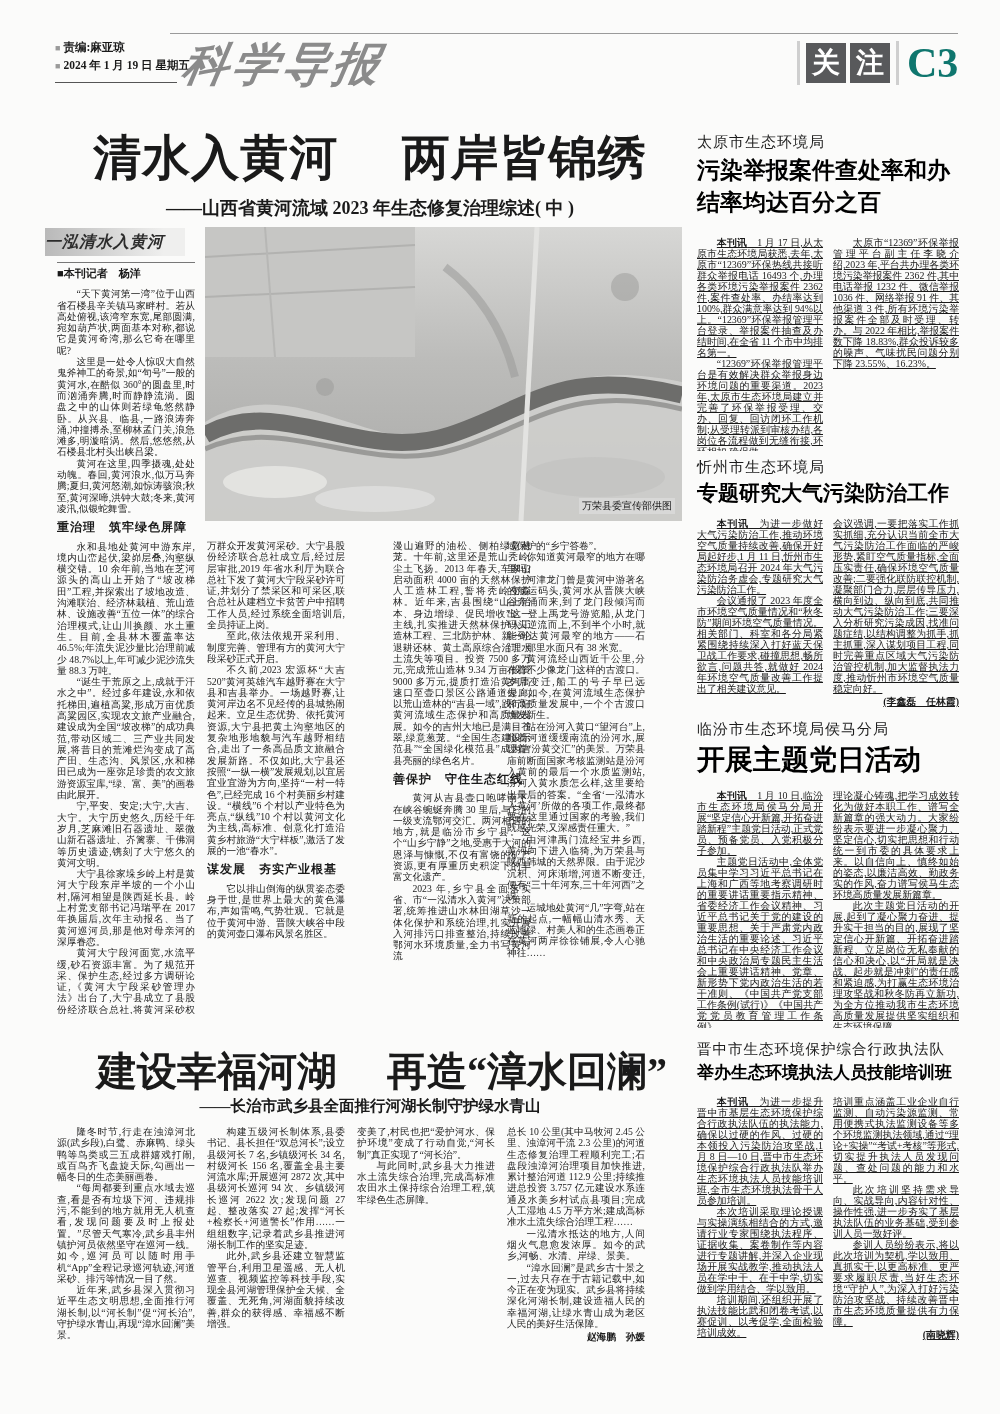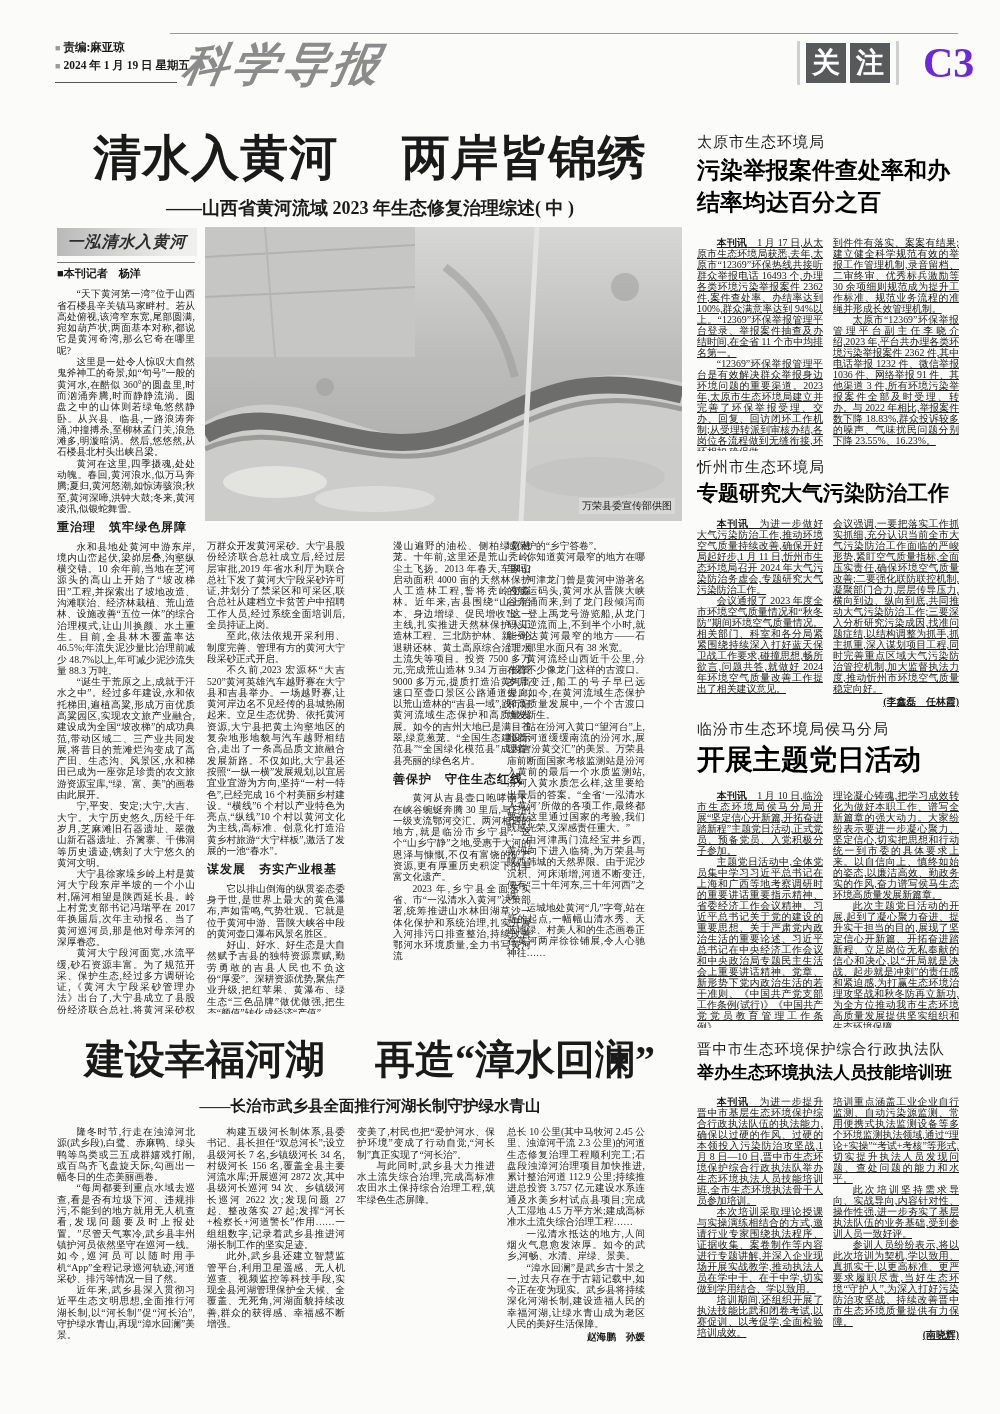--- a/index.html
+++ b/index.html
@@ -11,26 +11,26 @@
   #top-rule{left:170px;top:33px;width:788px;height:1px;background:#9a9a9a;}
   #edit-block{left:55px;top:39px;width:122px;border-bottom:1.5px solid #555;padding-bottom:7px;
               font-size:11.5px;font-weight:bold;line-height:17px;white-space:nowrap;}
   #edit-block .sq{color:#9a9a9a;font-size:9px;margin-right:3px;}
   #masthead{left:183px;top:34px;font-size:46px;font-weight:bold;font-style:italic;color:#8b8b8b;
             transform:skewX(-10deg);letter-spacing:4px;}
   #badge-wrap{left:793px;top:40px;height:46px;display:flex;align-items:center;}
   .vbar{width:3px;height:44px;background:#cfcfcf;margin:0 4px;}
   .badge{width:40px;height:40px;background:#58595b;color:#fff;font-weight:bold;font-size:28px;
          display:flex;align-items:center;justify-content:center;margin:0 2px;}
-  #page-no{font-size:42px;font-weight:bold;margin-left:20px;color:#6d28d9;}
+  #page-no{font-size:42px;font-weight:bold;margin-left:4px;color:#0f766e;}
   
   #main-title{left:55px;top:126px;width:630px;text-align:center;font-size:48px;font-weight:900;
               letter-spacing:1px;white-space:nowrap;}
   #main-subtitle{left:55px;top:196px;width:630px;text-align:center;font-size:18px;font-weight:bold;}
-  #series-tag{left:57px;top:228px;width:140px;height:28px;line-height:28px;text-align:center;
+  #series-tag{left:45px;top:228px;width:140px;height:28px;line-height:28px;
               background:linear-gradient(90deg,#b9b9b9,#efefee 85%);font-size:16px;font-weight:bold;
               font-style:italic;color:#2c2c2c;letter-spacing:1px;}
   #photo{left:205px;top:227px;width:477px;height:294px;background:#bef264;overflow:hidden;}
   #photo-caption{position:absolute;right:7px;bottom:7px;font-size:10px;color:#161616;
                  background:rgba(225,225,225,.55);padding:1px 3px;}
   .col{overflow:hidden;text-align:justify;font-size:9.7px;line-height:11.3px;}
   .col p{margin:0;}
   .t-p{text-indent:2em;}
   .t-lead{text-indent:2em;}
   .t-cont{text-indent:0;}
@@ -121,39 +121,38 @@
     <p class="t-p">宁,平安、安定;大宁,大吉、大宁。大宁历史悠久,历经千年岁月,芝麻滩旧石器遗址、翠微山新石器遗址、岕篱寨、千佛洞等历史遗迹,镌刻了大宁悠久的黄河文明。</p>
     <p class="t-p">大宁县徐家垛乡岭上村是黄河大宁段东岸半坡的一个小山村,隔河相望是陕西延长县。岭上村党支部书记冯瑞平在 2017 年换届后,次年主动报名、当了黄河巡河员,那是他对母亲河的深厚眷恋。</p>
     <p class="t-p">黄河大宁段河面宽,水流平缓,砂石资源丰富。为了规范开采、保护生态,经过多方调研论证,《黄河大宁段采砂管理办法》出台了,大宁县成立了县股份经济联合总社,将黄河采砂权收归总社,由总社代表全县 5.2</p>
   </div>
 <div id="m-col2" class="abs col">
     <p class="t-cont">万群众开发黄河采砂。大宁县股份经济联合总社成立后,经过层层审批,2019 年省水利厅为联合总社下发了黄河大宁段采砂许可证,并划分了禁采区和可采区,联合总社从建档立卡贫苦户中招聘工作人员,经过系统全面培训后,全员持证上岗。</p>
     <p class="t-p">至此,依法依规开采利用、制度完善、管理有方的黄河大宁段采砂正式开启。</p>
     <p class="t-p">不久前,2023 宏源杯“大吉 520”黄河英雄汽车越野赛在大宁县和吉县举办。一场越野赛,让黄河岸边名不见经传的县城热闹起来。立足生态优势、依托黄河资源,大宁县把黄土沟壑地区的复杂地形地貌与汽车越野相结合,走出了一条高品质文旅融合发展新路。不仅如此,大宁县还按照“一纵一横”发展规划,以宜居宜业宜游为方向,坚持“一村一特色”,已经完成 16 个村美丽乡村建设。“横线”6 个村以产业特色为亮点,“纵线”10 个村以黄河文化为主线,高标准、创意化打造沿黄乡村旅游“大宁样板”,激活了发展的一池“春水”。</p>
     <h3 class="t-h">谋发展　夯实产业根基</h3>
     <p class="t-p">它以排山倒海的纵贯姿态委身于世,是世界上最大的黄色瀑布,声如雷鸣,气势壮观。它就是位于黄河中游、晋陕大峡谷中段的黄河壶口瀑布风景名胜区。</p>
-    <p class="t-p">好山、好水、好生态是大自然赋予吉县的独特资源禀赋,勤劳勇敢的吉县人民也不负这份“厚爱”。深耕资源优势,聚焦产业升级,把红苹果、黄瀑布、绿生态“三色品牌”做优做强,把生态“颜值”转化成经济“产值”。</p>
   </div>
 <div id="m-col3" class="abs col">
     <p class="t-cont">漫山遍野的油松、侧柏绿意葱茏。十年前,这里还是荒山秃岭,尘土飞扬。2013 年春天,车家山启动面积 4000 亩的天然林保护人工造林工程,誓将秃岭变森林。近年来,吉县围绕“山上治本、身边增绿、促民增收”这一主线,扎实推进天然林保护人工造林工程、三北防护林、新一轮退耕还林、黄土高原综合治理水土流失等项目。投资 7500 多万元,完成荒山造林 9.34 万亩;投资 9000 多万元,提质打造沿黄河高速口至壶口景区公路通道绿廊,以荒山造林的“吉县一域”,践行好黄河流域生态保护和高质量发展。如今的吉州大地已是满目苍翠,绿意葱茏。“全国生态建设示范县”“全国绿化模范县”成为吉县亮丽的绿色名片。</p>
     <h3 class="t-h">善保护　守住生态红线</h3>
     <p class="t-p">黄河从吉县壶口咆哮南下,在峡谷蜿蜒奔腾 30 里后,与它的一级支流鄂河交汇。两河相遇的地方,就是临汾市乡宁县。这个“山乡宁静”之地,受惠于大河的恩泽与慷慨,不仅有富饶的矿产资源,更有厚重历史积淀下的丰富文化遗产。</p>
     <p class="t-p">2023 年,乡宁县全面落实省、市“一泓清水入黄河”决策部署,统筹推进山水林田湖草沙一体化保护和系统治理,扎实开展入河排污口排查整治,持续改善鄂河水环境质量,全力书写黄河流</p>
   </div>
 <div id="m-col4" class="abs col">
     <p class="t-cont">域保护的“乡宁答卷”。</p>
     <p class="t-p">你知道黄河最窄的地方在哪里吗?</p>
     <p class="t-p">河津龙门曾是黄河中游著名的航运码头,黄河水从晋陕大峡谷奔涌而来,到了龙门段倾泻而出。登上禹龙号游览船,从龙门码头逆流而上,不到半个小时,就能到达黄河最窄的地方——石门。那里水面只有 38 米宽。</p>
     <p class="t-p">黄河流经山西近千公里,分布着不少像龙门这样的古渡口。岁月变迁,船工的号子早已远去。如今,在黄河流域生态保护和高质量发展中,一个个古渡口焕发新生。</p>
     <p class="t-p">站在汾河入黄口“望河台”上,顺着河道缓缓南流的汾河水,展现着“汾黄交汇”的美景。万荣县庙前断面国家考核监测站是汾河入黄前的最后一个水质监测站,汾河入黄水质怎么样,这里要给出最后的答案。“全省‘一泓清水入黄河’所做的各项工作,最终都要在这里通过国家的考验,我们既感光荣,又深感责任重大。”</p>
     <p class="t-p">由河津禹门流经宝井乡西,黄河向下进入临猗,为万荣县与陕西韩城的天然界限。由于泥沙沉积、河床渐增,河道不断变迁,便有“三十年河东,三十年河西”之说。</p>
     <p class="t-p">运城地处黄河“几”字弯,站在新的起点,一幅幅山清水秀、天蓝地绿、村美人和的生态画卷正在黄河两岸徐徐铺展,令人心驰神往……</p>
   </div>
 
-<h1 id="a2-title" class="abs" style="margin:0">建设幸福河湖　 再造“漳水回澜”</h1>
+<h1 id="a2-title" class="abs" style="margin:12px">建设幸福河湖　 再造“漳水回澜”</h1>
 <div id="a2-subtitle" class="abs">——长治市武乡县全面推行河湖长制守护绿水青山</div>
 
 <div id="a2-col1" class="abs col">
     <p class="t-p">隆冬时节,行走在浊漳河北源(武乡段),白鹭、赤麻鸭、绿头鸭等鸟类或三五成群嬉戏打闹,或百鸟齐飞盘旋天际,勾画出一幅冬日的生态美丽画卷。</p>
     <p class="t-p">“每周都要到重点水域去巡查,看是否有垃圾下河、违规排污,不能到的地方就用无人机查看,发现问题要及时上报处置。”尽管天气寒冷,武乡县丰州镇护河员依然坚守在巡河一线。如今,巡河员可以随时用手机“App”全程记录巡河轨迹,河道采砂、排污等情况一目了然。</p>
     <p class="t-p">近年来,武乡县深入贯彻习近平生态文明思想,全面推行河湖长制,以“河长制”促“河长治”,守护绿水青山,再现“漳水回澜”美景。</p>
   </div>
 <div id="a2-col2" class="abs col">
     <p class="t-p">构建五级河长制体系,县委书记、县长担任“双总河长”;设立县级河长 7 名,乡镇级河长 34 名,村级河长 156 名,覆盖全县主要河流水库;开展巡河 2872 次,其中县级河长巡河 94 次、乡镇级河长巡河 2622 次;发现问题 27 起、整改落实 27 起;发挥“河长+检察长+河道警长”作用……一组组数字,记录着武乡县推进河湖长制工作的坚实足迹。</p>
     <p class="t-p">此外,武乡县还建立智慧监管平台,利用卫星遥感、无人机巡查、视频监控等科技手段,实现全县河湖管理保护全天候、全覆盖、无死角,河湖面貌持续改善,群众的获得感、幸福感不断增强。</p>
@@ -169,21 +168,20 @@
     <p class="t-sig">赵海鹏　孙媛</p>
   </div>
 
 <div class="kicker" style="top:133px">太原市生态环境局</div>
 <h2 class="sb-title" style="top:154px;font-size:23px;line-height:32px">污染举报案件查处率和办结率均达百分之百</h2>
 <div class="sb-col col" style="left:697px;top:237px;height:214px">
     <p class="t-lead"><b>本刊讯</b>　1 月 17 日,从太原市生态环境局获悉,去年,太原市“12369”环保热线共接听群众举报电话 16493 个,办理各类环境污染举报案件 2362 件,案件查处率、办结率达到 100%,群众满意率达到 94%以上。“12369”环保举报管理平台登录、举报案件抽查及办结时间,在全省 11 个市中均排名第一。</p>
     <p class="t-p">“12369”环保举报管理平台是有效解决群众举报身边环境问题的重要渠道。2023 年,太原市生态环境局建立并完善了环保举报受理、交办、回复、回访闭环工作机制;从受理转派到审核办结,各岗位各流程做到无缝衔接,环环相扣,确保做</p>
   </div>
 <div class="sb-col col" style="left:833px;top:237px;height:214px">
-    <p class="t-cont">到件件有落实、案案有结果;建立健全科学规范有效的举报工作管理机制,录音留档、二审终审、优秀标兵激励等 30 余项细则规范成为提升工作标准、规范业务流程的准绳并形成长效管理机制。</p>
     <p class="t-p">太原市“12369”环保举报管理平台副主任李晓介绍,2023 年,平台共办理各类环境污染举报案件 2362 件,其中电话举报 1232 件、微信举报 1036 件、网络举报 91 件、其他渠道 3 件,所有环境污染举报案件全部及时受理、转办。与 2022 年相比,举报案件数下降 18.83%,群众投诉较多的噪声、气味扰民问题分别下降 23.55%、16.23%。</p>
   </div>
 
 <div class="kicker" style="top:458px">忻州市生态环境局</div>
 <h2 class="sb-title" style="top:479px;font-size:21px;line-height:28px">专题研究大气污染防治工作</h2>
 <div class="sb-col col" style="left:697px;top:518px;height:190px">
     <p class="t-lead"><b>本刊讯</b>　为进一步做好大气污染防治工作,推动环境空气质量持续改善,确保开好局起好步,1 月 11 日,忻州市生态环境局召开 2024 年大气污染防治务虚会,专题研究大气污染防治工作。</p>
     <p class="t-p">会议通报了 2023 年度全市环境空气质量情况和“秋冬防”期间环境空气质量情况。相关部门、科室和各分局紧紧围绕持续深入打好蓝天保卫战工作要求,碰撞思想,畅所欲言,问题共答,就做好 2024 年环境空气质量改善工作提出了相关建议意见。</p>
   </div>
 <div class="sb-col col" style="left:833px;top:518px;height:190px">

